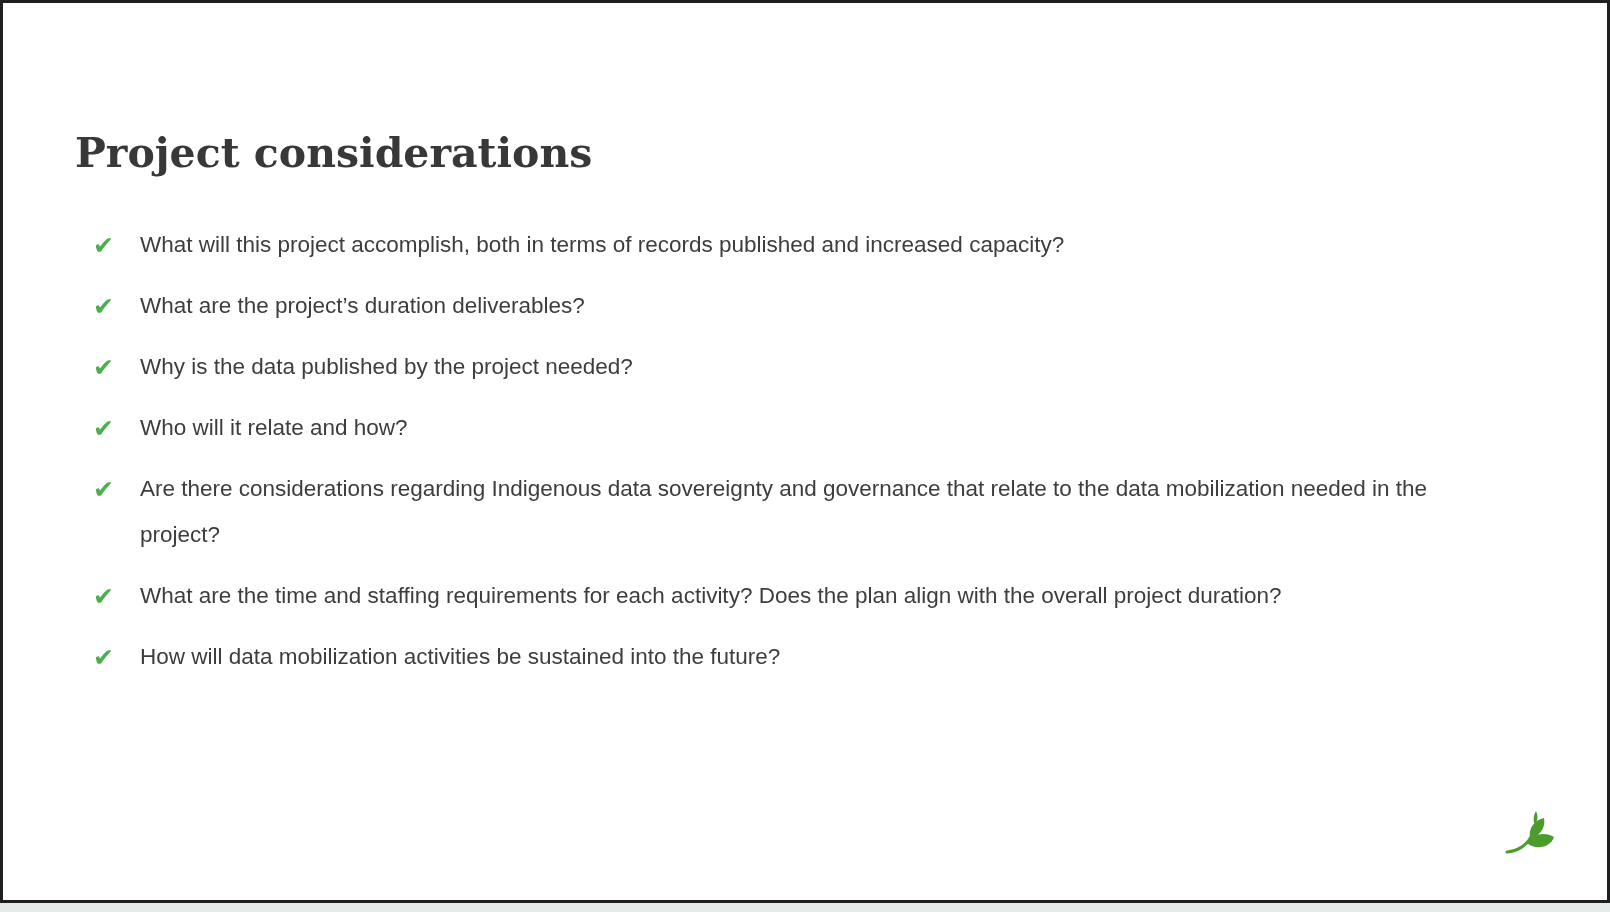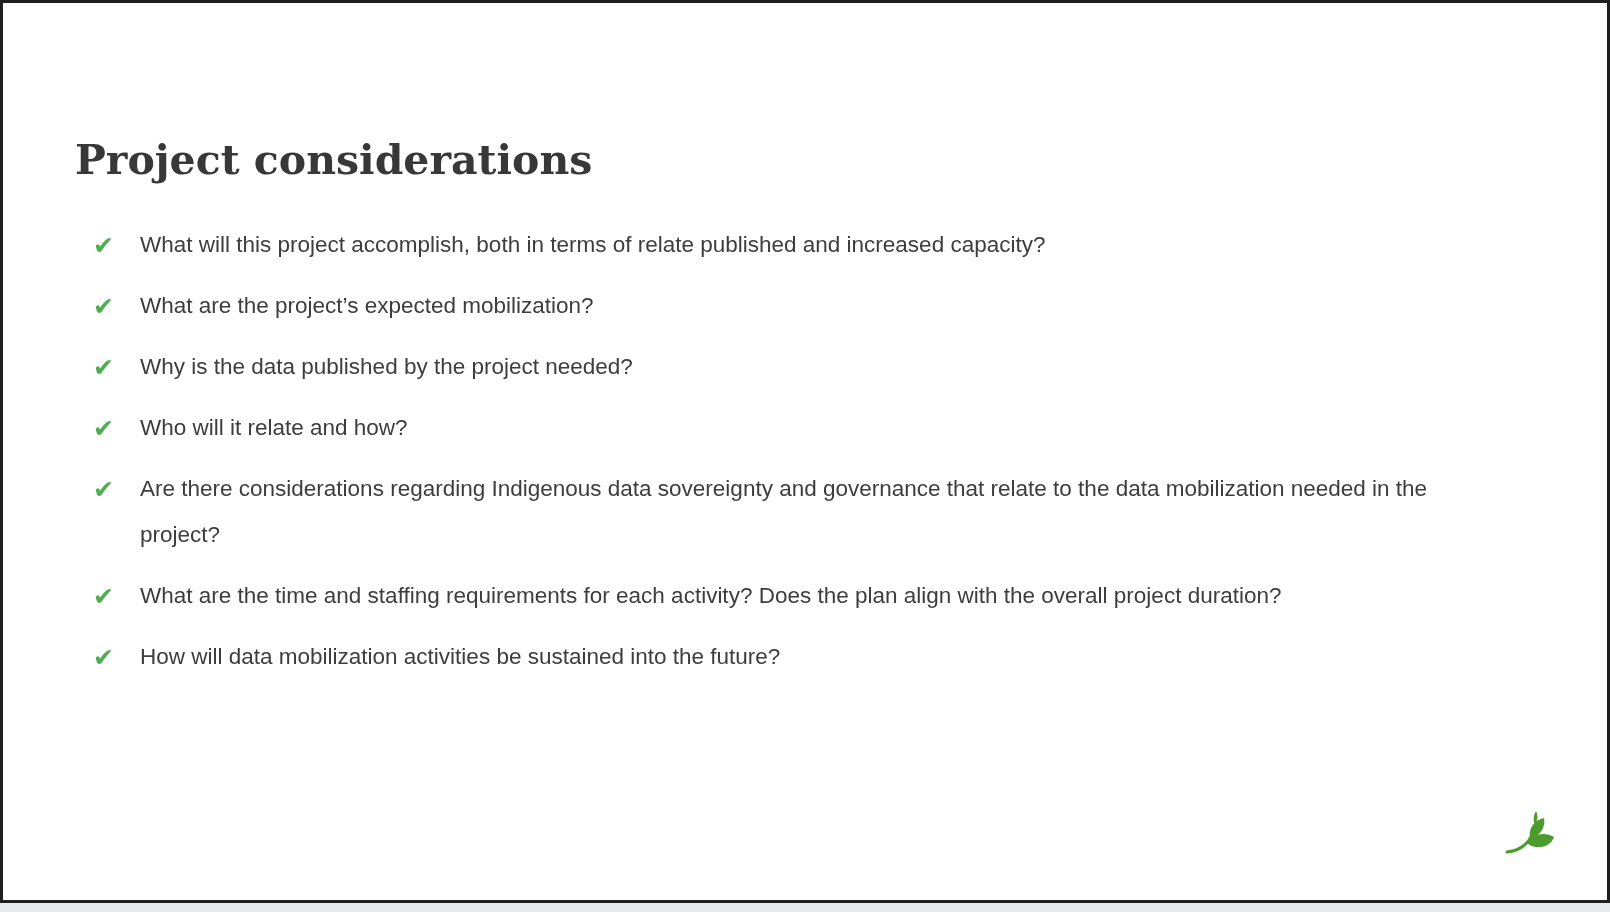--- a/index.html
+++ b/index.html
@@ -28,21 +28,21 @@
   }
   .bottom-strip {
     position: absolute;
     left: 0; right: 0; bottom: 0;
     height: 9px;
     background: var(--bottom-strip);
   }
   .slide-title {
     position: absolute;
     left: 72px;
-    top: 106px;
+    top: 99px;
     font-family: "DejaVu Serif", serif;
     font-weight: bold;
     font-size: 41px;
     letter-spacing: 0px;
     color: var(--title-text);
     white-space: nowrap;
   }
   ul.checklist {
     position: absolute;
     left: 90px;
@@ -82,25 +82,25 @@
 </head>
 <body>
 
 <div class="slide">
 
   <h1 class="slide-title">Project considerations</h1>
 
   <ul class="checklist">
       <li>
         <span class="check">✔</span>
-        <span class="item-text">What will this project accomplish, both in terms of relate published and increased capacity?</span>
+        <span class="item-text">What will this project accomplish, both in terms of records published and increased capacity?</span>
       </li>
       <li>
         <span class="check">✔</span>
-        <span class="item-text">What are the project’s expected mobilization?</span>
+        <span class="item-text">What are the project’s duration deliverables?</span>
       </li>
       <li>
         <span class="check">✔</span>
         <span class="item-text">Why is the data published by the project needed?</span>
       </li>
       <li>
         <span class="check">✔</span>
         <span class="item-text">Who will it relate and how?</span>
       </li>
       <li>

